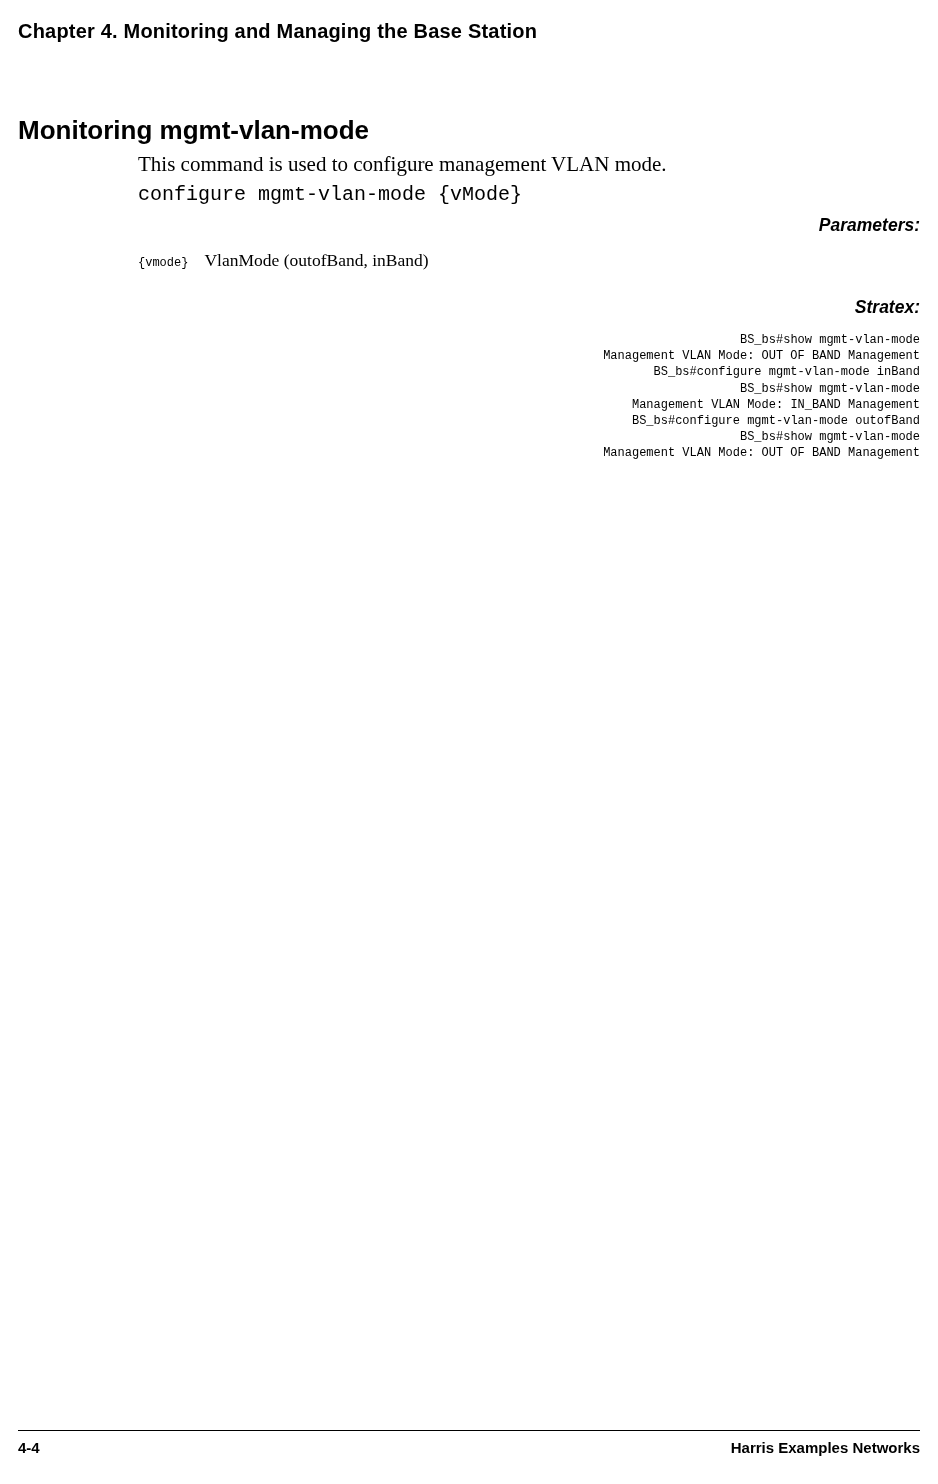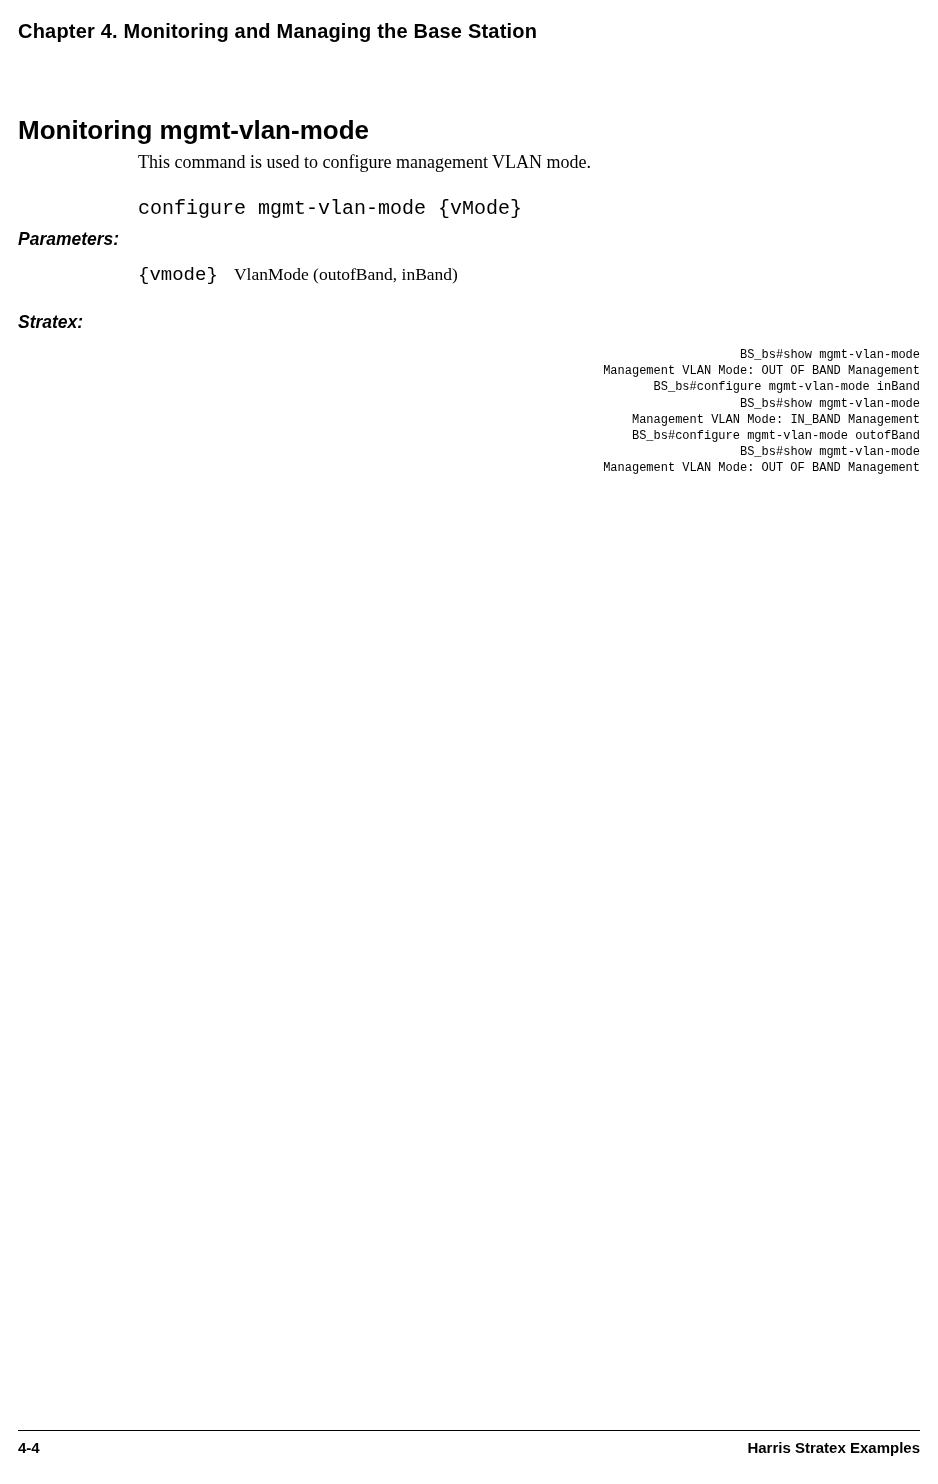--- a/index.html
+++ b/index.html
@@ -28,45 +28,46 @@
       letter-spacing: 0.2px;
     }
     .main-heading {
       font-family: Verdana, Geneva, sans-serif;
       font-weight: bold;
       font-size: 26px;
       margin-bottom: 6px;
     }
     .body-text {
       font-family: Georgia, 'Times New Roman', serif;
-      font-size: 18px;
+      font-size: 21px;
       margin-left: 120px;
-      margin-bottom: 24px;
+      margin-bottom: 6px;
     }
     .mono-text {
       font-family: 'Courier New', Courier, monospace;
       font-size: 20px;
       margin-left: 120px;
       margin-bottom: 9px;
     }
     .section-heading {
       font-family: Verdana, Geneva, sans-serif;
       font-weight: bold;
       font-style: italic;
       font-size: 17.5px;
       margin-bottom: 14px;
+      text-align: right;
     }
     .parameter-row {
       margin-left: 120px;
       font-size: 17.5px;
       margin-bottom: 26px;
     }
     .param-mono {
       font-family: 'Courier New', Courier, monospace;
-      font-size: 19px;
+      font-size: 12px;
     }
     .param-serif {
       font-family: Georgia, 'Times New Roman', serif;
       margin-left: 12px;
     }
     .examples-block {
       font-family: 'Courier New', Courier, monospace;
       font-size: 12px;
       margin-left: 52px;
       line-height: 1.35;
@@ -112,14 +113,14 @@
 Management VLAN Mode: OUT OF BAND Management
 BS_bs#configure mgmt-vlan-mode inBand
 BS_bs#show mgmt-vlan-mode
 Management VLAN Mode: IN_BAND Management
 BS_bs#configure mgmt-vlan-mode outofBand
 BS_bs#show mgmt-vlan-mode
 Management VLAN Mode: OUT OF BAND Management</pre>
 
 <div class="page-footer">
   <span>4-4</span>
-  <span>Harris Stratex Examples</span>
+  <span>Harris Examples Networks</span>
 </div>
 
 </body></html>

